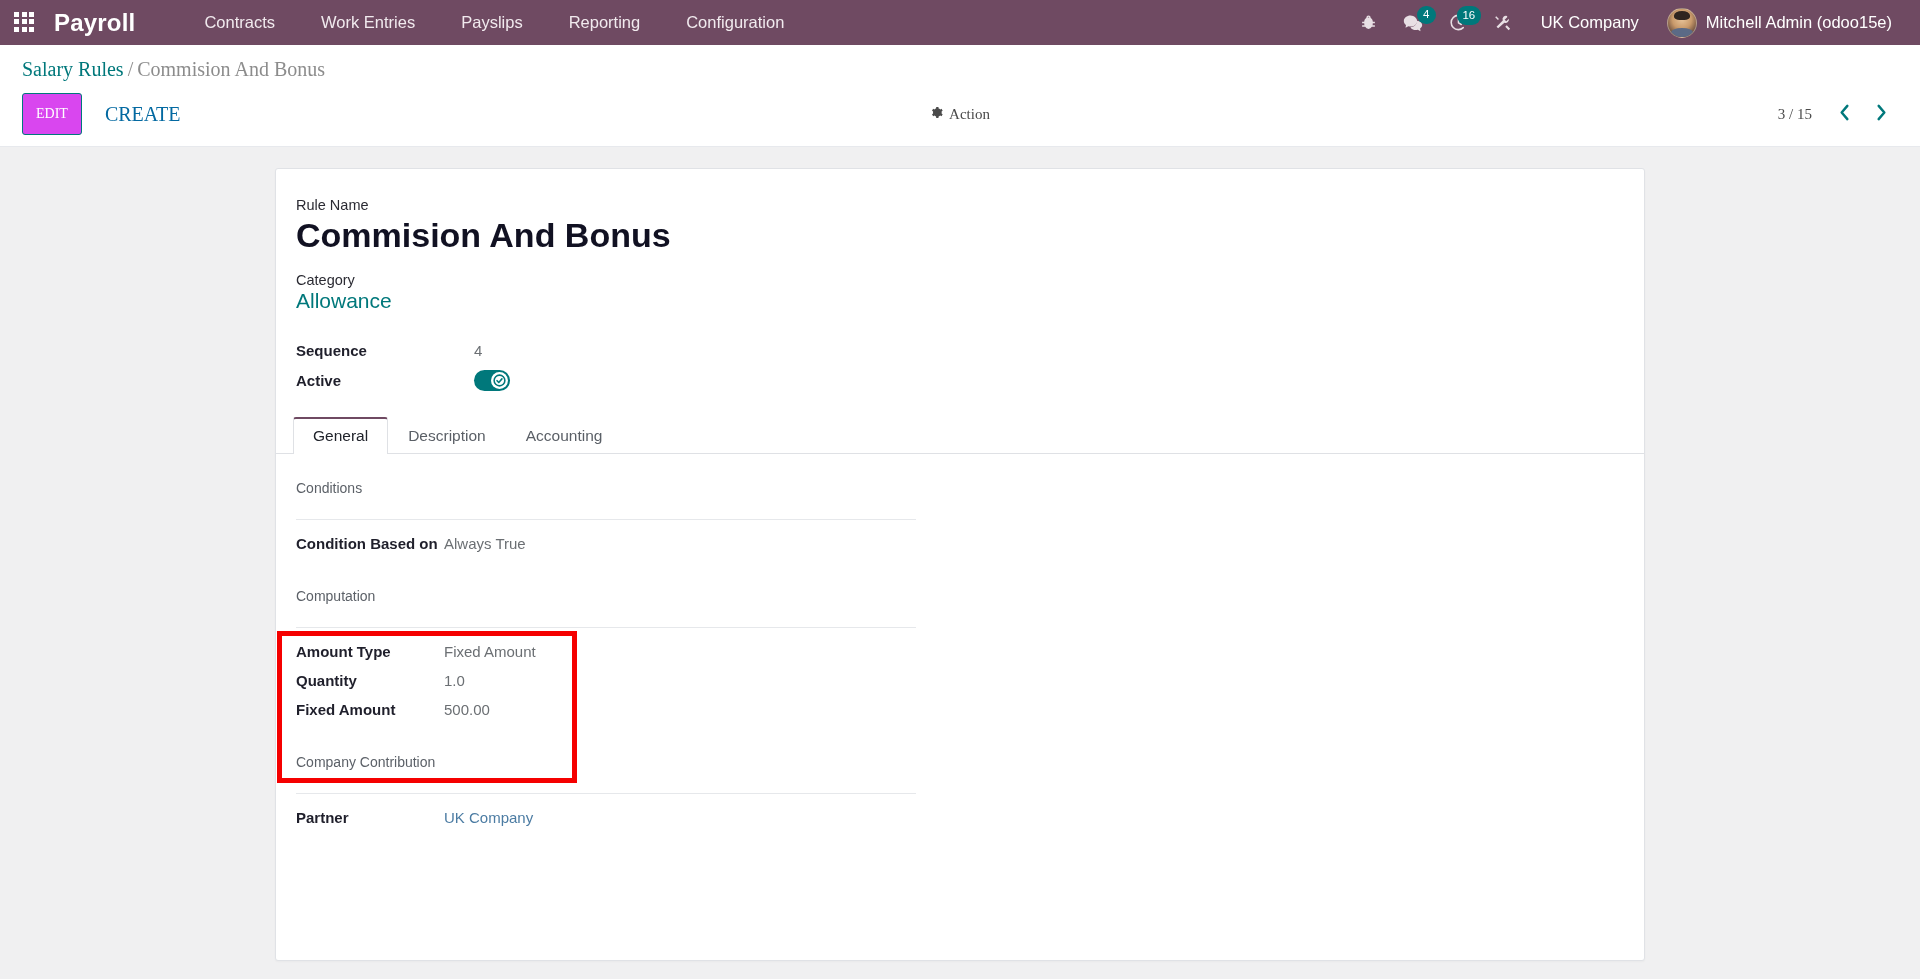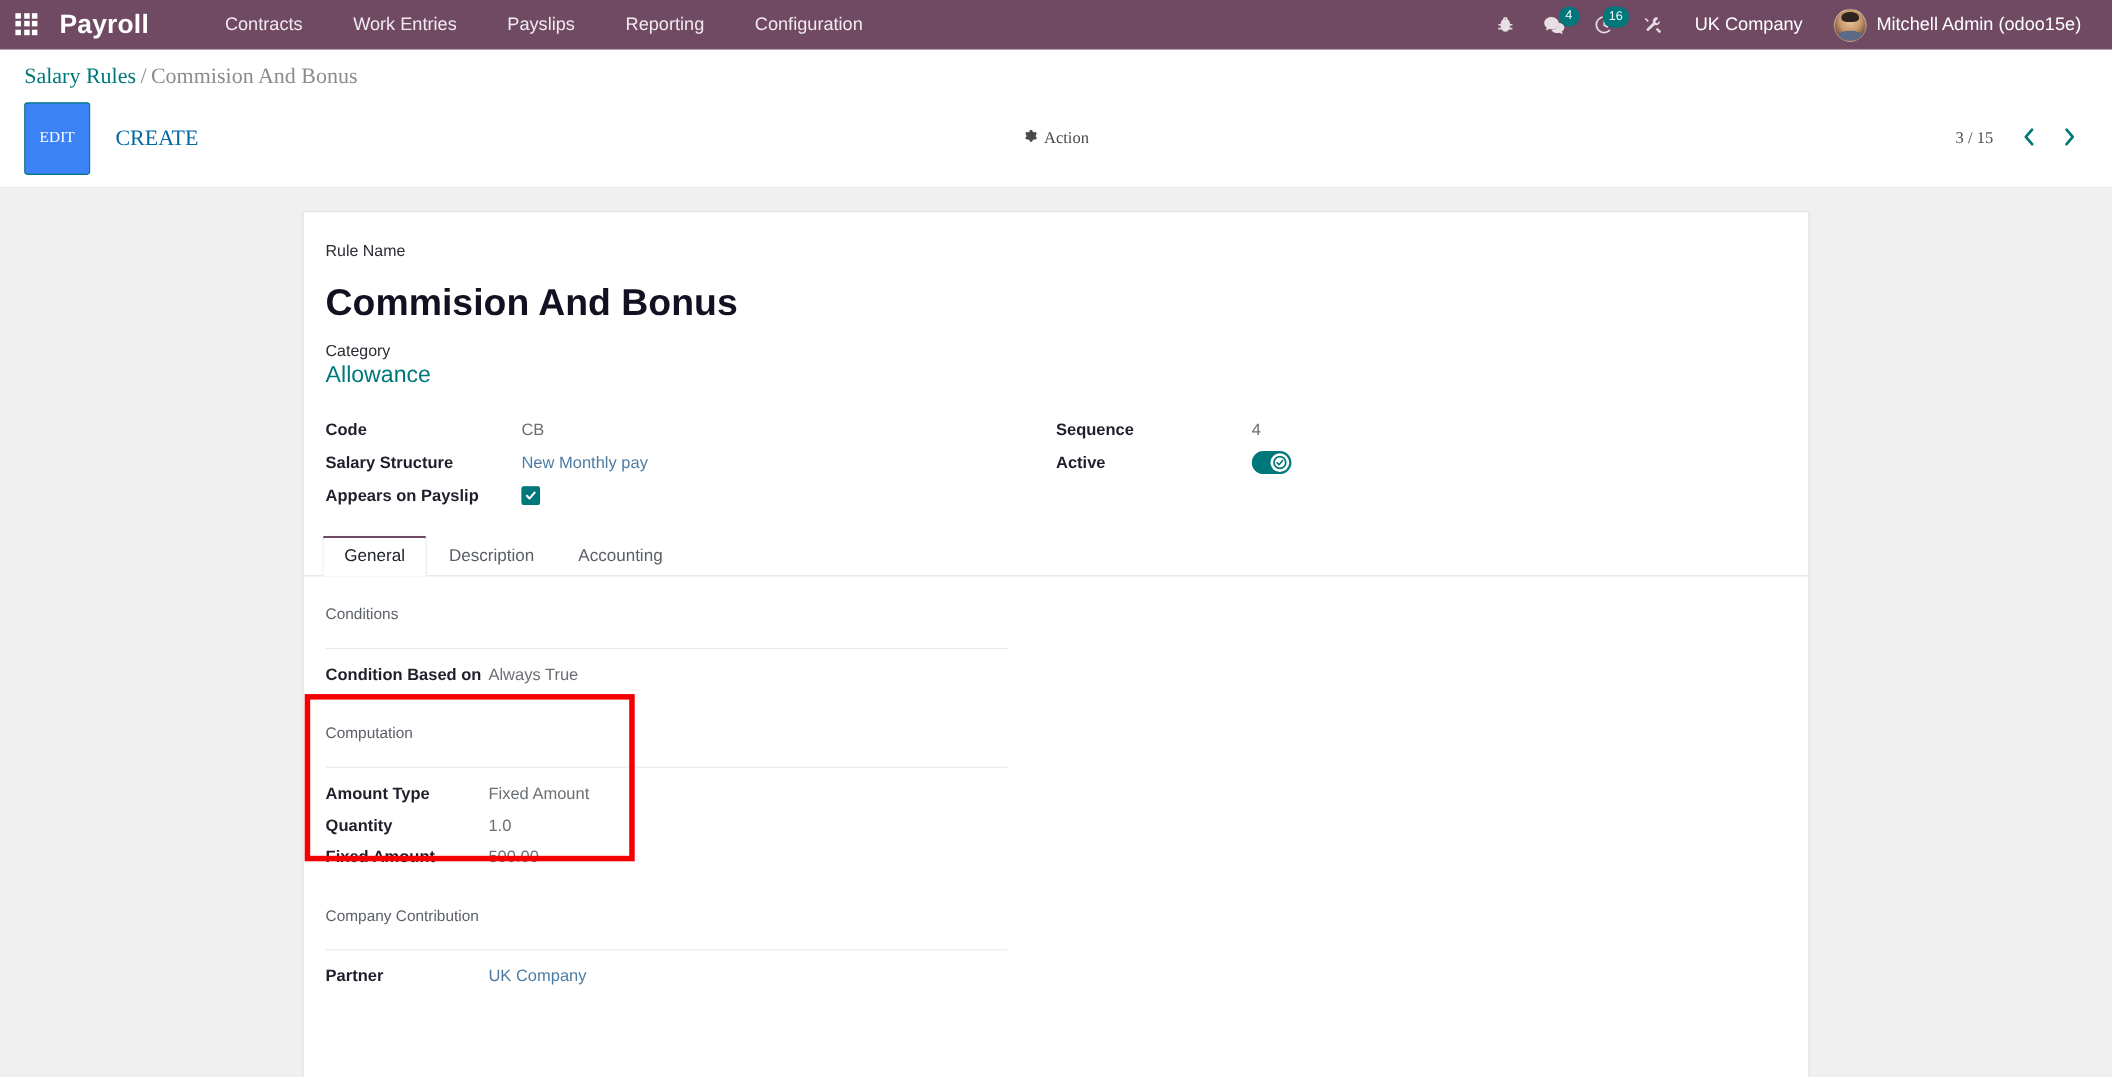--- a/index.html
+++ b/index.html
@@ -131,25 +131,25 @@
   .bc-sep { color: #8f8f8f; margin: 0 4px; }
   .bc-current { color: #8c8c8c; }
 
   .cp-buttons-row {
     display: flex;
     align-items: center;
     position: relative;
     min-height: 30px;
   }
   .btn-edit {
-    background: #3b82f6;
+    background: #d946ef;
     color: #ffffff;
     border: 1px solid #00787b;
     font-size: 14px;
-    padding: 24px 13px;
+    padding: 12px 13px;
     border-radius: 3px;
     cursor: pointer;
     text-transform: uppercase;
     font-family: inherit;
     line-height: 1.15;
   }
   .btn-create {
     background: transparent;
     color: #0369a1;
     border: 1px solid transparent;
@@ -205,21 +205,21 @@
     border-radius: 3px;
     padding: 28px 0 0 0;
     min-height: 793px;
     box-shadow: 0 1px 2px rgba(0,0,0,0.03);
   }
   .sheet-inner { padding: 0 20px 0 20px; }
 
   .fld-label-small {
     font-size: 14.5px;
     color: #2b2b33;
-    margin-bottom: 18px;
+    margin-bottom: 2px;
   }
   .record-title {
     font-size: 34px;
     font-weight: bold;
     color: #111122;
     line-height: 1.18;
     margin-bottom: 17px;
   }
   .category-label { font-size: 14.5px; color: #2b2b33; margin-bottom: 1px; }
   .category-value {
@@ -439,40 +439,20 @@
     <div class="sheet-inner">
 
       <div class="fld-label-small">Rule Name</div>
       <div class="record-title">Commision And Bonus</div>
 
       <div class="category-label">Category</div>
       <div class="category-value">Allowance</div>
 
       <div class="two-col">
 
-        <div class="col">
-          <div class="frow">
-            <div class="flabel">Code</div>
-            <div class="fvalue">CB</div>
-          </div>
-          <div class="frow">
-            <div class="flabel">Salary Structure</div>
-            <div class="fvalue link">New Monthly pay</div>
-          </div>
-          <div class="frow">
-            <div class="flabel">Appears on Payslip</div>
-            <div class="checkbox-on">
-              <span>
-                <svg width="11" height="11" viewBox="0 0 14 14" fill="none" stroke="#ffffff" stroke-width="2.4" stroke-linecap="round" stroke-linejoin="round">
-                    <path d="M2.5 7.3l3 3.2 6-7"></path>
-                  </svg>
-              </span>
-            </div>
-          </div>
-        </div>
 
         <div class="col">
           <div class="frow">
             <div class="flabel">Sequence</div>
             <div class="fvalue">4</div>
           </div>
           <div class="frow">
             <div class="flabel">Active</div>
             <div class="toggle-on">
               <div class="toggle-knob">

